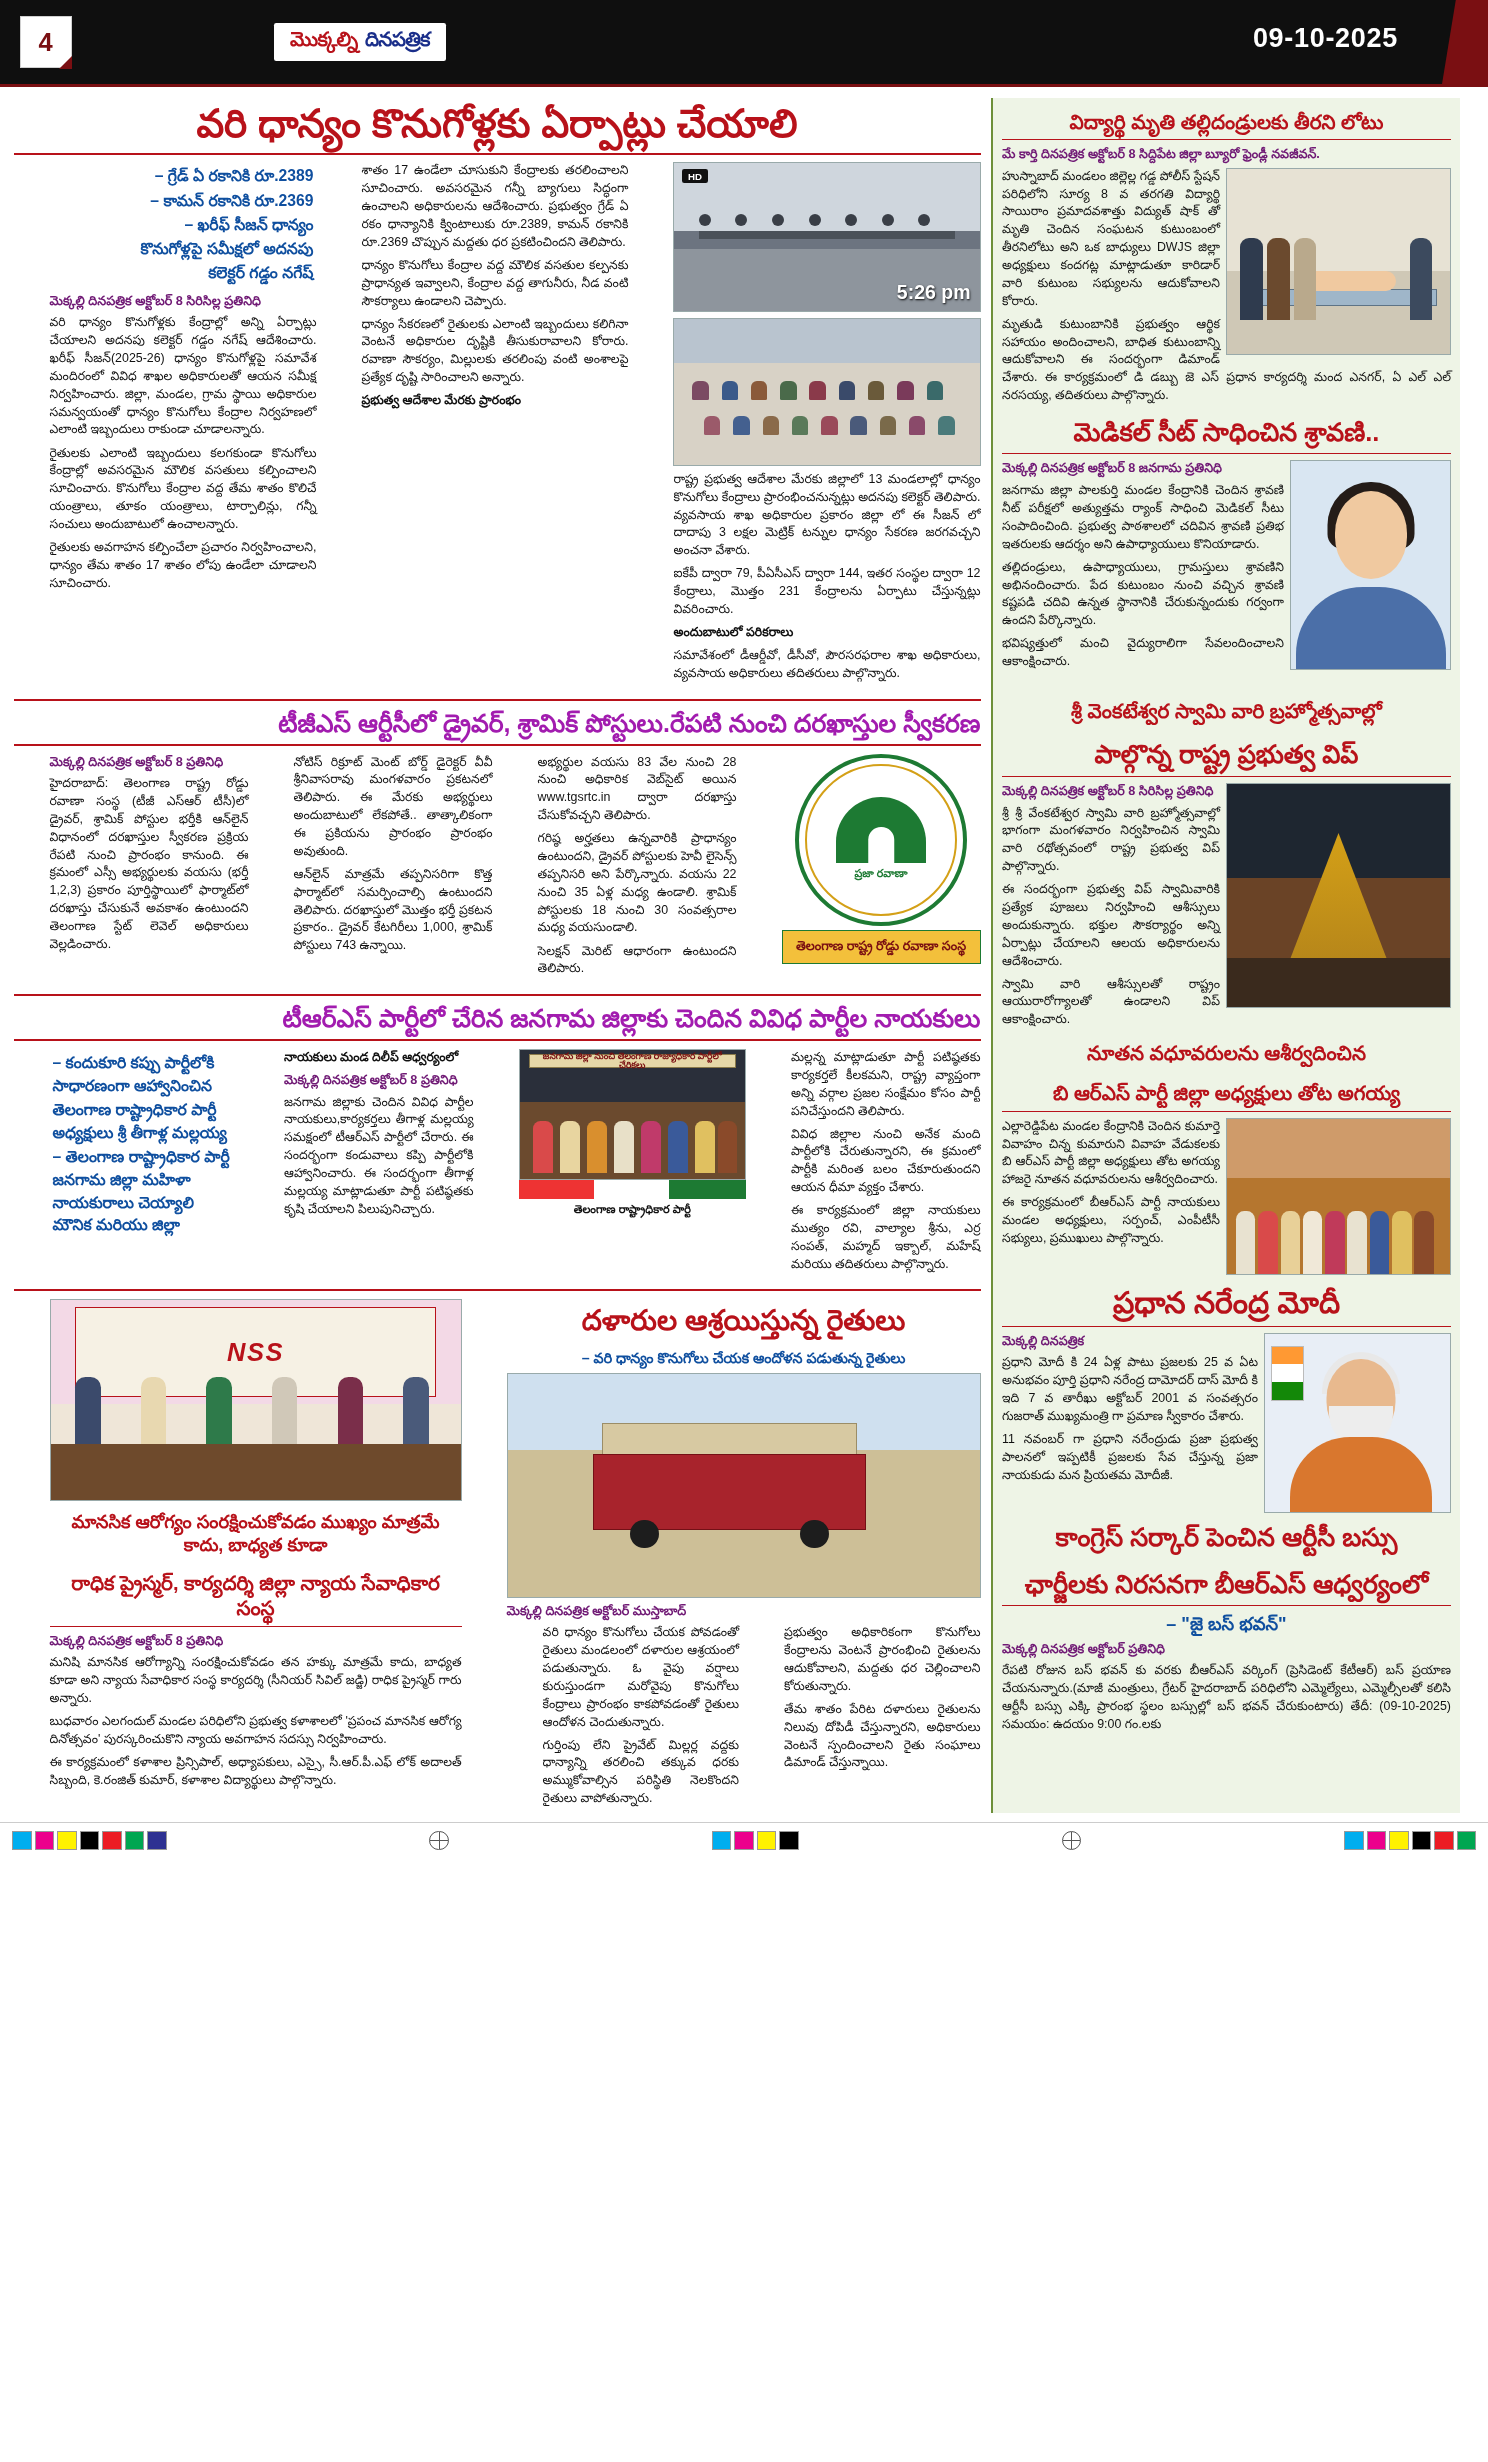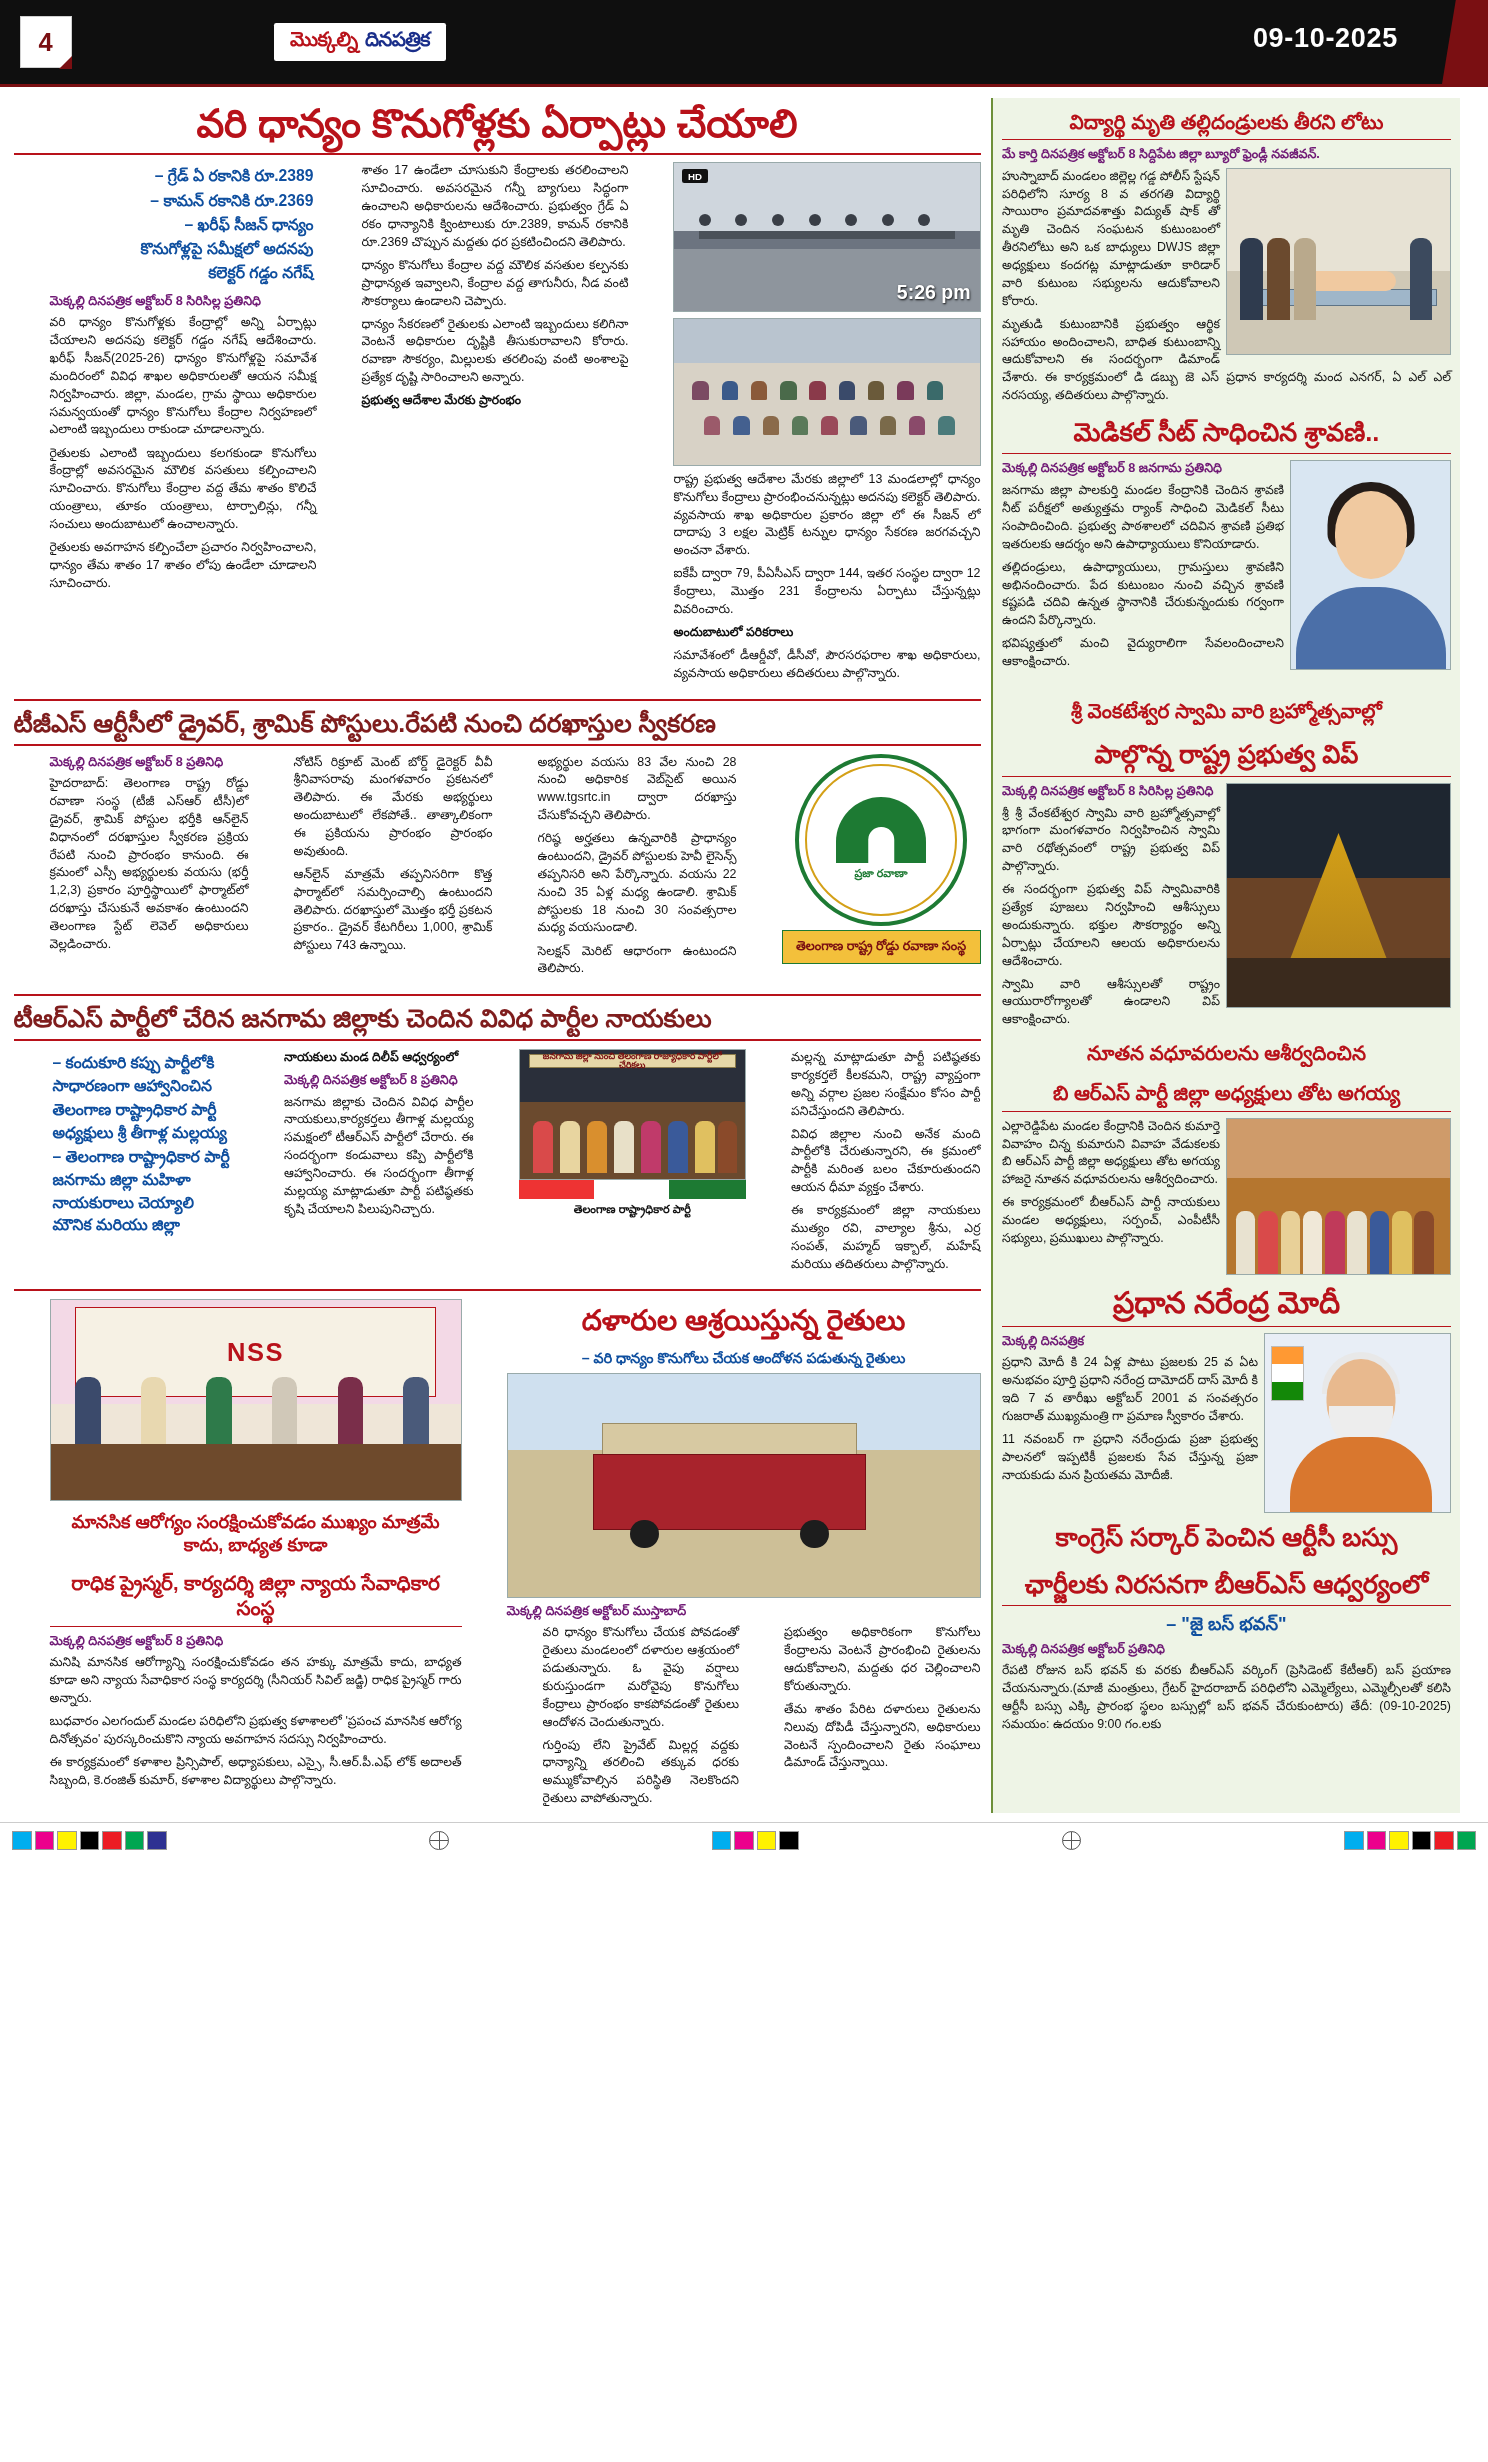--- a/index.html
+++ b/index.html
@@ -80,22 +80,22 @@
     font-size:39px;
     font-weight:bold;
     color:#b8121a;
     text-align:center;
     line-height:1.15;
     padding:4.5px 0 6px 0;
     border-bottom:2.2px solid #b8121a;
     margin-bottom:7.5px;
   }
   .headline-band {
-    font-size:25px; font-weight:bold; color:#7f1d1d;
-    text-align:left; padding:7.5px 0 6px 0;
+    font-size:25px; font-weight:bold; color:#a21caf;
+    text-align:right; padding:7.5px 0 6px 0;
     border-top:2.2px solid #b8121a;
     border-bottom:2.2px solid #b8121a;
     margin:10.5px 0 7.5px 0;
     line-height:1.2;
   }
   .headline-r {
     font-size:20px; font-weight:bold; color:#b8121a;
     text-align:center; line-height:1.25;
     padding:4.5px 0 4.5px 0;
     border-bottom:1.5px solid #b8121a;
@@ -175,21 +175,21 @@
   .modi .hair{position:absolute;left:52%;top:18px;transform:translateX(-50%);width:78px;height:42px;border-radius:39px 39px 0 0;background:#e8e8e8;}
   .modi .beard{position:absolute;left:52%;top:72px;transform:translateX(-50%);width:64px;height:40px;border-radius:0 0 32px 32px;background:#ededed;}
   .modi .torso{position:absolute;left:52%;bottom:0;transform:translateX(-50%);width:142px;height:75px;border-radius:60px 60px 0 0;background:#d9772e;}
   .modi .flag{position:absolute;left:6px;top:12px;width:33px;height:55px;background:linear-gradient(#ff9933 0 33%, #ffffff 33% 66%, #138808 66% 100%);border:0.7px solid #bbb;}
 
   .group { height:157px; background:linear-gradient(#cf9b6a 0 38%, #b5762f 38% 100%); }
   .group .ppl{position:absolute;bottom:0;left:0;right:0;height:72%;}
   .group .ppl i{position:absolute;bottom:0;width:19.5px;height:63px;border-radius:8.2px 8.2px 0 0;}
 
   .nss { height:202px; background:linear-gradient(#f3d9e6 0 52%, #efe6d8 52% 100%); }
-  .nss .banner{position:absolute;left:6%;top:7.5px;right:6%;height:90px;background:#f6f1e4;border:1.5px solid #b8121a;display:flex;align-items:center;justify-content:center;}
+  .nss .banner{position:absolute;left:6%;top:7.5px;right:6%;height:90px;background:#f6f1e4;border:1.5px solid #b8121a;display:flex;align-items:center;justify-content:center;font-style:italic;}
   .nss .banner b{color:#b8121a;font-size:25.5px;letter-spacing:1.5px;}
   .nss .table{position:absolute;left:0;right:0;bottom:0;height:28%;background:#6e4a2c;}
   .nss i{position:absolute;bottom:28%;width:25.5px;height:67px;border-radius:10.5px 10.5px 0 0;}
 
   .truck { height:225px; background:linear-gradient(#cfe0ef 0 34%, #cdbf97 34% 100%); }
   .truck .body{position:absolute;left:18%;top:36%;width:58%;height:34%;background:#a8232c;border:1.5px solid #741016;}
   .truck .load{position:absolute;left:20%;top:22%;width:54%;height:16%;background:#d7c9a2;border:0.7px solid #9b8d67;}
   .truck .w{position:absolute;bottom:22%;width:28.5px;height:28.5px;border-radius:50%;background:#1d1d1d;}
 
   .logo-circle {

